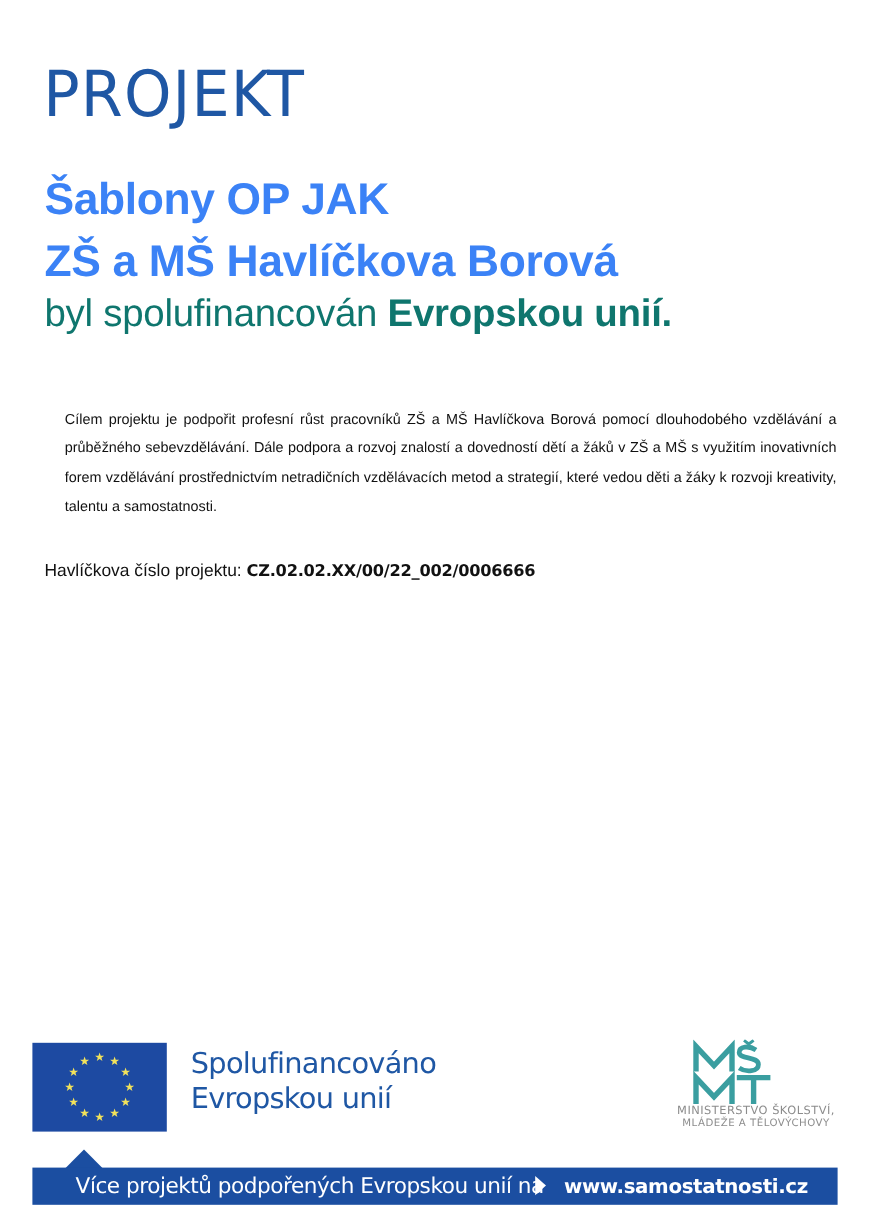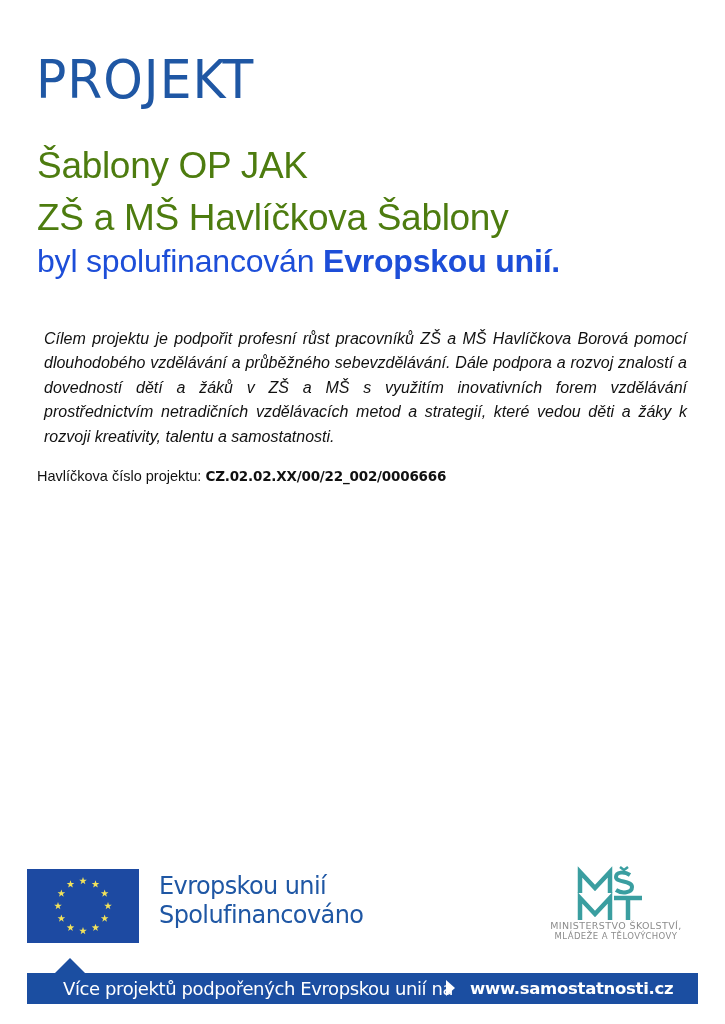--- a/index.html
+++ b/index.html
@@ -7,43 +7,43 @@
     width:725px; height:1024px; background:#ffffff; position:relative; overflow:hidden;
     font-family:"Liberation Sans", sans-serif;
   }
   .abs { position:absolute; }
   #project-label {
     left:36px; top:50px; font-size:53px; font-weight:normal; color:#1f57a4;
     letter-spacing:1px; line-height:60px;
     font-family:"DejaVu Sans", sans-serif; transform:scaleX(0.95); transform-origin:left;
   }
   .h1 {
-    left:37px; font-weight:normal; color:#4d7c0f; font-size:37px; line-height:44px;
+    left:37px; font-weight:bold; color:#3b82f6; font-size:37px; line-height:44px;
     letter-spacing:-0.3px;
   }
   #title-line1 { top:144px; }
   #title-line2 { top:196px; }
-  #title-line3 { left:37px; top:242px; font-size:32px; line-height:38px; color:#1d4ed8; letter-spacing:-0.2px;text-align:right; }
+  #title-line3 { left:37px; top:242px; font-size:32px; line-height:38px; color:#0f766e; letter-spacing:-0.2px;text-align:right; }
   #title-line3 b { font-weight:bold; }
   #description {
-    left:37px; top:320px; width:643px; font-size:16px; line-height:24.4px; color:#111;
-    text-align:justify; margin:7px;font-style:italic;
+    left:37px; top:320px; width:643px; font-size:12px; line-height:24.4px; color:#111;
+    text-align:justify; margin:17px;
   }
   #registration {
     left:37px; top:466px; font-size:14.5px; color:#111; line-height:20px;
   }
   #registration .num { font-weight:bold; font-family:"DejaVu Sans", sans-serif; font-size:13.5px; letter-spacing:-0.2px;margin-top:24px; }
   #eu-flag { left:27px; top:869px; width:112px; height:74px; background:#1d4aa2; }
   #eu-text {
     left:159px; top:872px; color:#1f57a4; font-size:24px; line-height:29px;
     font-family:"DejaVu Sans", sans-serif; letter-spacing:-0.6px;
   }
   #msmt-logo { left:574px; top:866px; width:72px; height:56px; }
   #msmt-text {
-    left:530px; top:920px; width:172px; text-align:center; color:#8c8c8c;
+    left:544px; top:920px; width:172px; text-align:center; color:#8c8c8c;
     font-family:"DejaVu Sans", sans-serif; font-size:9.5px; line-height:11px; letter-spacing:0.4px;
   }
   #msmt-text .l2 { font-size:8.5px; }
   #footer-bar {
     left:27px; top:973px; width:671px; height:31px; background:#1b4ea1;
   }
   #footer-notch {
     left:54px; top:958px; width:0; height:0;
     border-left:16px solid transparent; border-right:16px solid transparent;
     border-bottom:16px solid #1b4ea1;
@@ -58,21 +58,21 @@
     left:470px; top:976px; color:#ffffff; font-weight:bold; font-size:16.5px; line-height:26px;
     font-family:"DejaVu Sans", sans-serif; letter-spacing:-0.3px; white-space:nowrap;
   }
 </style>
 </head>
 <body>
 
 <div id="project-label" class="abs">PROJEKT</div>
 
 <div id="title-line1" class="abs h1">Šablony OP JAK</div>
-<div id="title-line2" class="abs h1">ZŠ a MŠ Havlíčkova Šablony</div>
+<div id="title-line2" class="abs h1">ZŠ a MŠ Havlíčkova Borová</div>
 <div id="title-line3" class="abs"><span>byl spolufinancován </span><b>Evropskou unií.</b></div>
 
 <p id="description" class="abs">Cílem projektu je podpořit profesní růst pracovníků ZŠ a MŠ Havlíčkova Borová pomocí dlouhodobého vzdělávání a průběžného sebevzdělávání. Dále podpora a rozvoj znalostí a dovedností dětí a žáků v ZŠ a MŠ s využitím inovativních forem vzdělávání prostřednictvím netradičních vzdělávacích metod a strategií, které vedou děti a žáky k rozvoji kreativity, talentu a samostatnosti.</p>
 
 <div id="registration" class="abs"><span>Havlíčkova číslo projektu: </span><span class="num">CZ.02.02.XX/00/22_002/0006666</span></div>
 
 <div id="eu-flag" class="abs">
   <svg width="112" height="74" viewBox="0 0 112 74">
     <g fill="#f2e25b">
 
@@ -88,22 +88,22 @@
           <polygon points="34.35,45.50 35.29,48.21 38.15,48.26 35.87,49.99 36.70,52.74 34.35,51.10 32.00,52.74 32.83,49.99 30.55,48.26 33.41,48.21" fill="#f2e25b"></polygon>
           <polygon points="31.00,33.00 31.94,35.71 34.80,35.76 32.52,37.49 33.35,40.24 31.00,38.60 28.65,40.24 29.48,37.49 27.20,35.76 30.06,35.71" fill="#f2e25b"></polygon>
           <polygon points="34.35,20.50 35.29,23.21 38.15,23.26 35.87,24.99 36.70,27.74 34.35,26.10 32.00,27.74 32.83,24.99 30.55,23.26 33.41,23.21" fill="#f2e25b"></polygon>
           <polygon points="43.50,11.35 44.44,14.05 47.30,14.11 45.02,15.84 45.85,18.59 43.50,16.95 41.15,18.59 41.98,15.84 39.70,14.11 42.56,14.05" fill="#f2e25b"></polygon>
         </g>
     </g>
   </svg>
 </div>
 
 <div id="eu-text" class="abs">
+  <div>Spolufinancováno</div>
   <div>Evropskou unií</div>
-  <div>Spolufinancováno</div>
 </div>
 
 <div id="msmt-logo" class="abs">
   <svg width="72" height="56" viewBox="0 0 72 56" fill="none" stroke="#3a9ea0" stroke-width="4.5" stroke-linejoin="miter">
 
     <polyline points="6,27 6,6 21,22 36,6 36,27"></polyline>
 
     <path d="M56 9 C50 5 42 6 42 11 C42 17 58 14 58 21 C58 27 48 28 42 24" stroke-width="4"></path>
     <path d="M46 1 L50 4 L54 1" stroke-width="2.5"></path>
 

